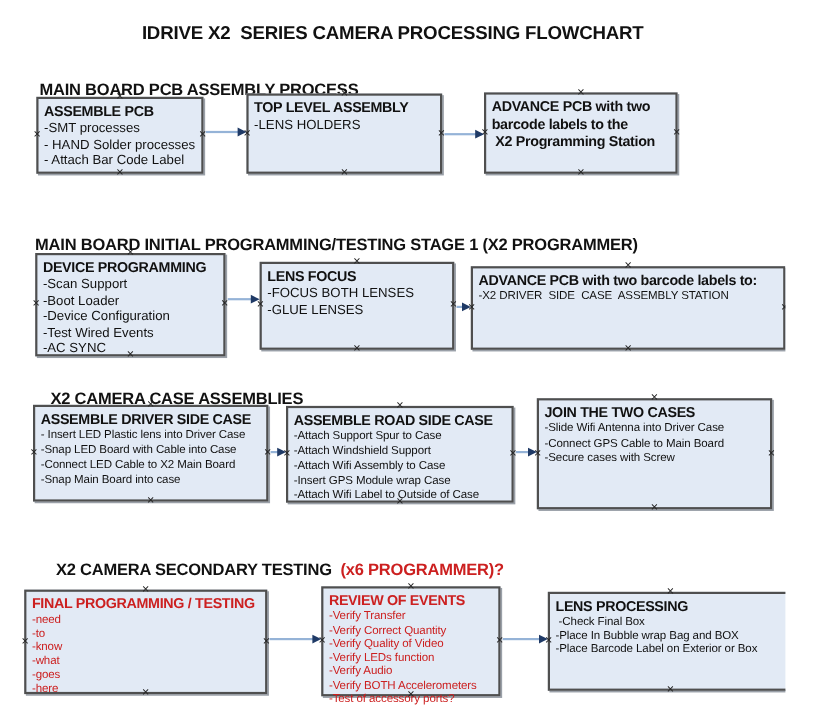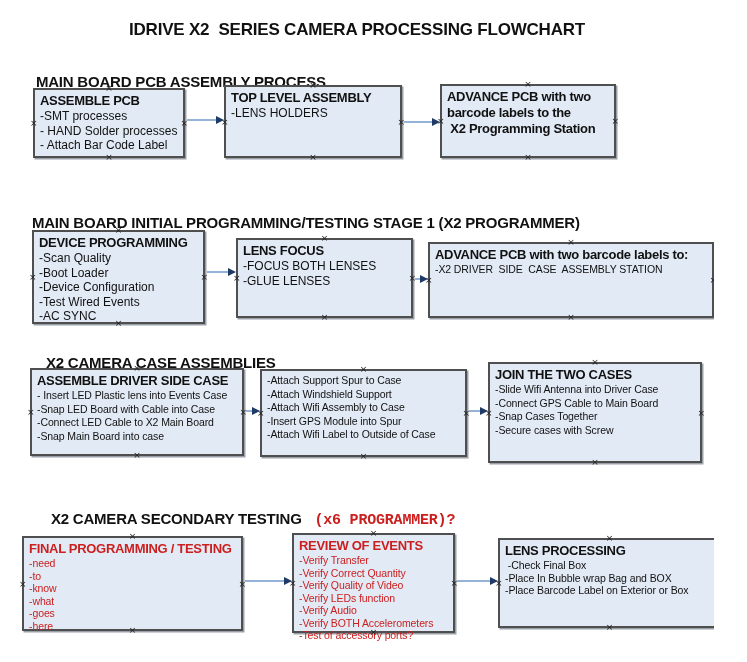--- a/index.html
+++ b/index.html
@@ -8,21 +8,21 @@
     font-family:"Liberation Sans", sans-serif;color:#111;overflow:hidden;
   }
   .page-title{
     position:absolute;left:0;right:0;top:20px;text-align:center;
     font-size:17px;font-weight:bold;white-space:pre;letter-spacing:-0.2px;color:#111;
   }
   .sec-h{
     position:absolute;font-size:15px;font-weight:bold;white-space:pre;
     letter-spacing:-0.2px;color:#111;
   }
-  .sec-h .red{color:var(--red_text);font-family:Liberation Mono, monospace;}
+  .sec-h .red{color:var(--red_text);}
   .fc-box{
     position:absolute;background:var(--box_fill);
     border:2px solid var(--box_border);
     box-shadow:1.5px 1.5px 0 #9aa0a8;
     padding:3px 5px;box-sizing:border-box;
   }
   .bt{font-weight:bold;font-size:13px;line-height:16px;white-space:pre;letter-spacing:-0.3px;}
   .item{white-space:pre;}
   .it12 .item{font-size:12px;line-height:14.5px;}
   .it11 .item{font-size:10.5px;line-height:13.5px;letter-spacing:-0.1px;}
@@ -87,21 +87,21 @@
     </div>
   <div class="arrow" style="left:187px;top:119px;width:35px;"></div>
   <div class="arrow" style="left:404px;top:121px;width:34px;"></div>
 
   <div class="sec-h" style="left:16px;top:197px;">
     <span>MAIN BOARD INITIAL PROGRAMMING/TESTING STAGE 1 (X2 PROGRAMMER)</span>
   </div>
   <div class="fc-box it12" style="left:32px;top:230px;width:173px;height:94px;">
     <div class="bt">DEVICE PROGRAMMING</div>
     <div>
-        <div class="item">-Scan Quality</div>
+        <div class="item">-Scan Support</div>
         <div class="item">-Boot Loader</div>
         <div class="item">-Device Configuration</div>
         <div class="item">-Test Wired Events</div>
         <div class="item">-AC SYNC</div>
       </div>
   <span class="handle h-top">×</span>
       <span class="handle h-bottom">×</span>
       <span class="handle h-left">×</span>
       <span class="handle h-right">×</span>
     </div>
@@ -128,49 +128,49 @@
     </div>
   <div class="arrow" style="left:207px;top:271px;width:27px;"></div>
   <div class="arrow" style="left:415px;top:278px;width:11px;"></div>
 
   <div class="sec-h" style="left:30px;top:337px;">
     <span>X2 CAMERA CASE ASSEMBLIES</span>
   </div>
   <div class="fc-box it11" style="left:30px;top:368px;width:214px;height:88px;">
     <div class="bt">ASSEMBLE DRIVER SIDE CASE</div>
     <div>
-        <div class="item">- Insert LED Plastic lens into Events Case</div>
+        <div class="item">- Insert LED Plastic lens into Driver Case</div>
         <div class="item">-Snap LED Board with Cable into Case</div>
         <div class="item">-Connect LED Cable to X2 Main Board</div>
         <div class="item">-Snap Main Board into case</div>
       </div>
   <span class="handle h-top">×</span>
       <span class="handle h-bottom">×</span>
       <span class="handle h-left">×</span>
       <span class="handle h-right">×</span>
     </div>
   <div class="fc-box it11" style="left:260px;top:369px;width:207px;height:88px;">
+    <div class="bt">ASSEMBLE ROAD SIDE CASE</div>
     <div>
         <div class="item">-Attach Support Spur to Case</div>
         <div class="item">-Attach Windshield Support</div>
         <div class="item">-Attach Wifi Assembly to Case</div>
-        <div class="item">-Insert GPS Module into Spur</div>
+        <div class="item">-Insert GPS Module wrap Case</div>
         <div class="item">-Attach Wifi Label to Outside of Case</div>
       </div>
   <span class="handle h-top">×</span>
       <span class="handle h-bottom">×</span>
       <span class="handle h-left">×</span>
       <span class="handle h-right">×</span>
     </div>
   <div class="fc-box it11" style="left:488px;top:362px;width:214px;height:101px;">
     <div class="bt">JOIN THE TWO CASES</div>
     <div>
         <div class="item">-Slide Wifi Antenna into Driver Case</div>
         <div class="item">-Connect GPS Cable to Main Board</div>
-        <div class="item">-Snap Cases Together</div>
         <div class="item">-Secure cases with Screw</div>
       </div>
   <span class="handle h-top">×</span>
       <span class="handle h-bottom">×</span>
       <span class="handle h-left">×</span>
       <span class="handle h-right">×</span>
     </div>
   <div class="arrow" style="left:246px;top:410px;width:12px;"></div>
   <div class="arrow" style="left:469px;top:410px;width:17px;"></div>
 

